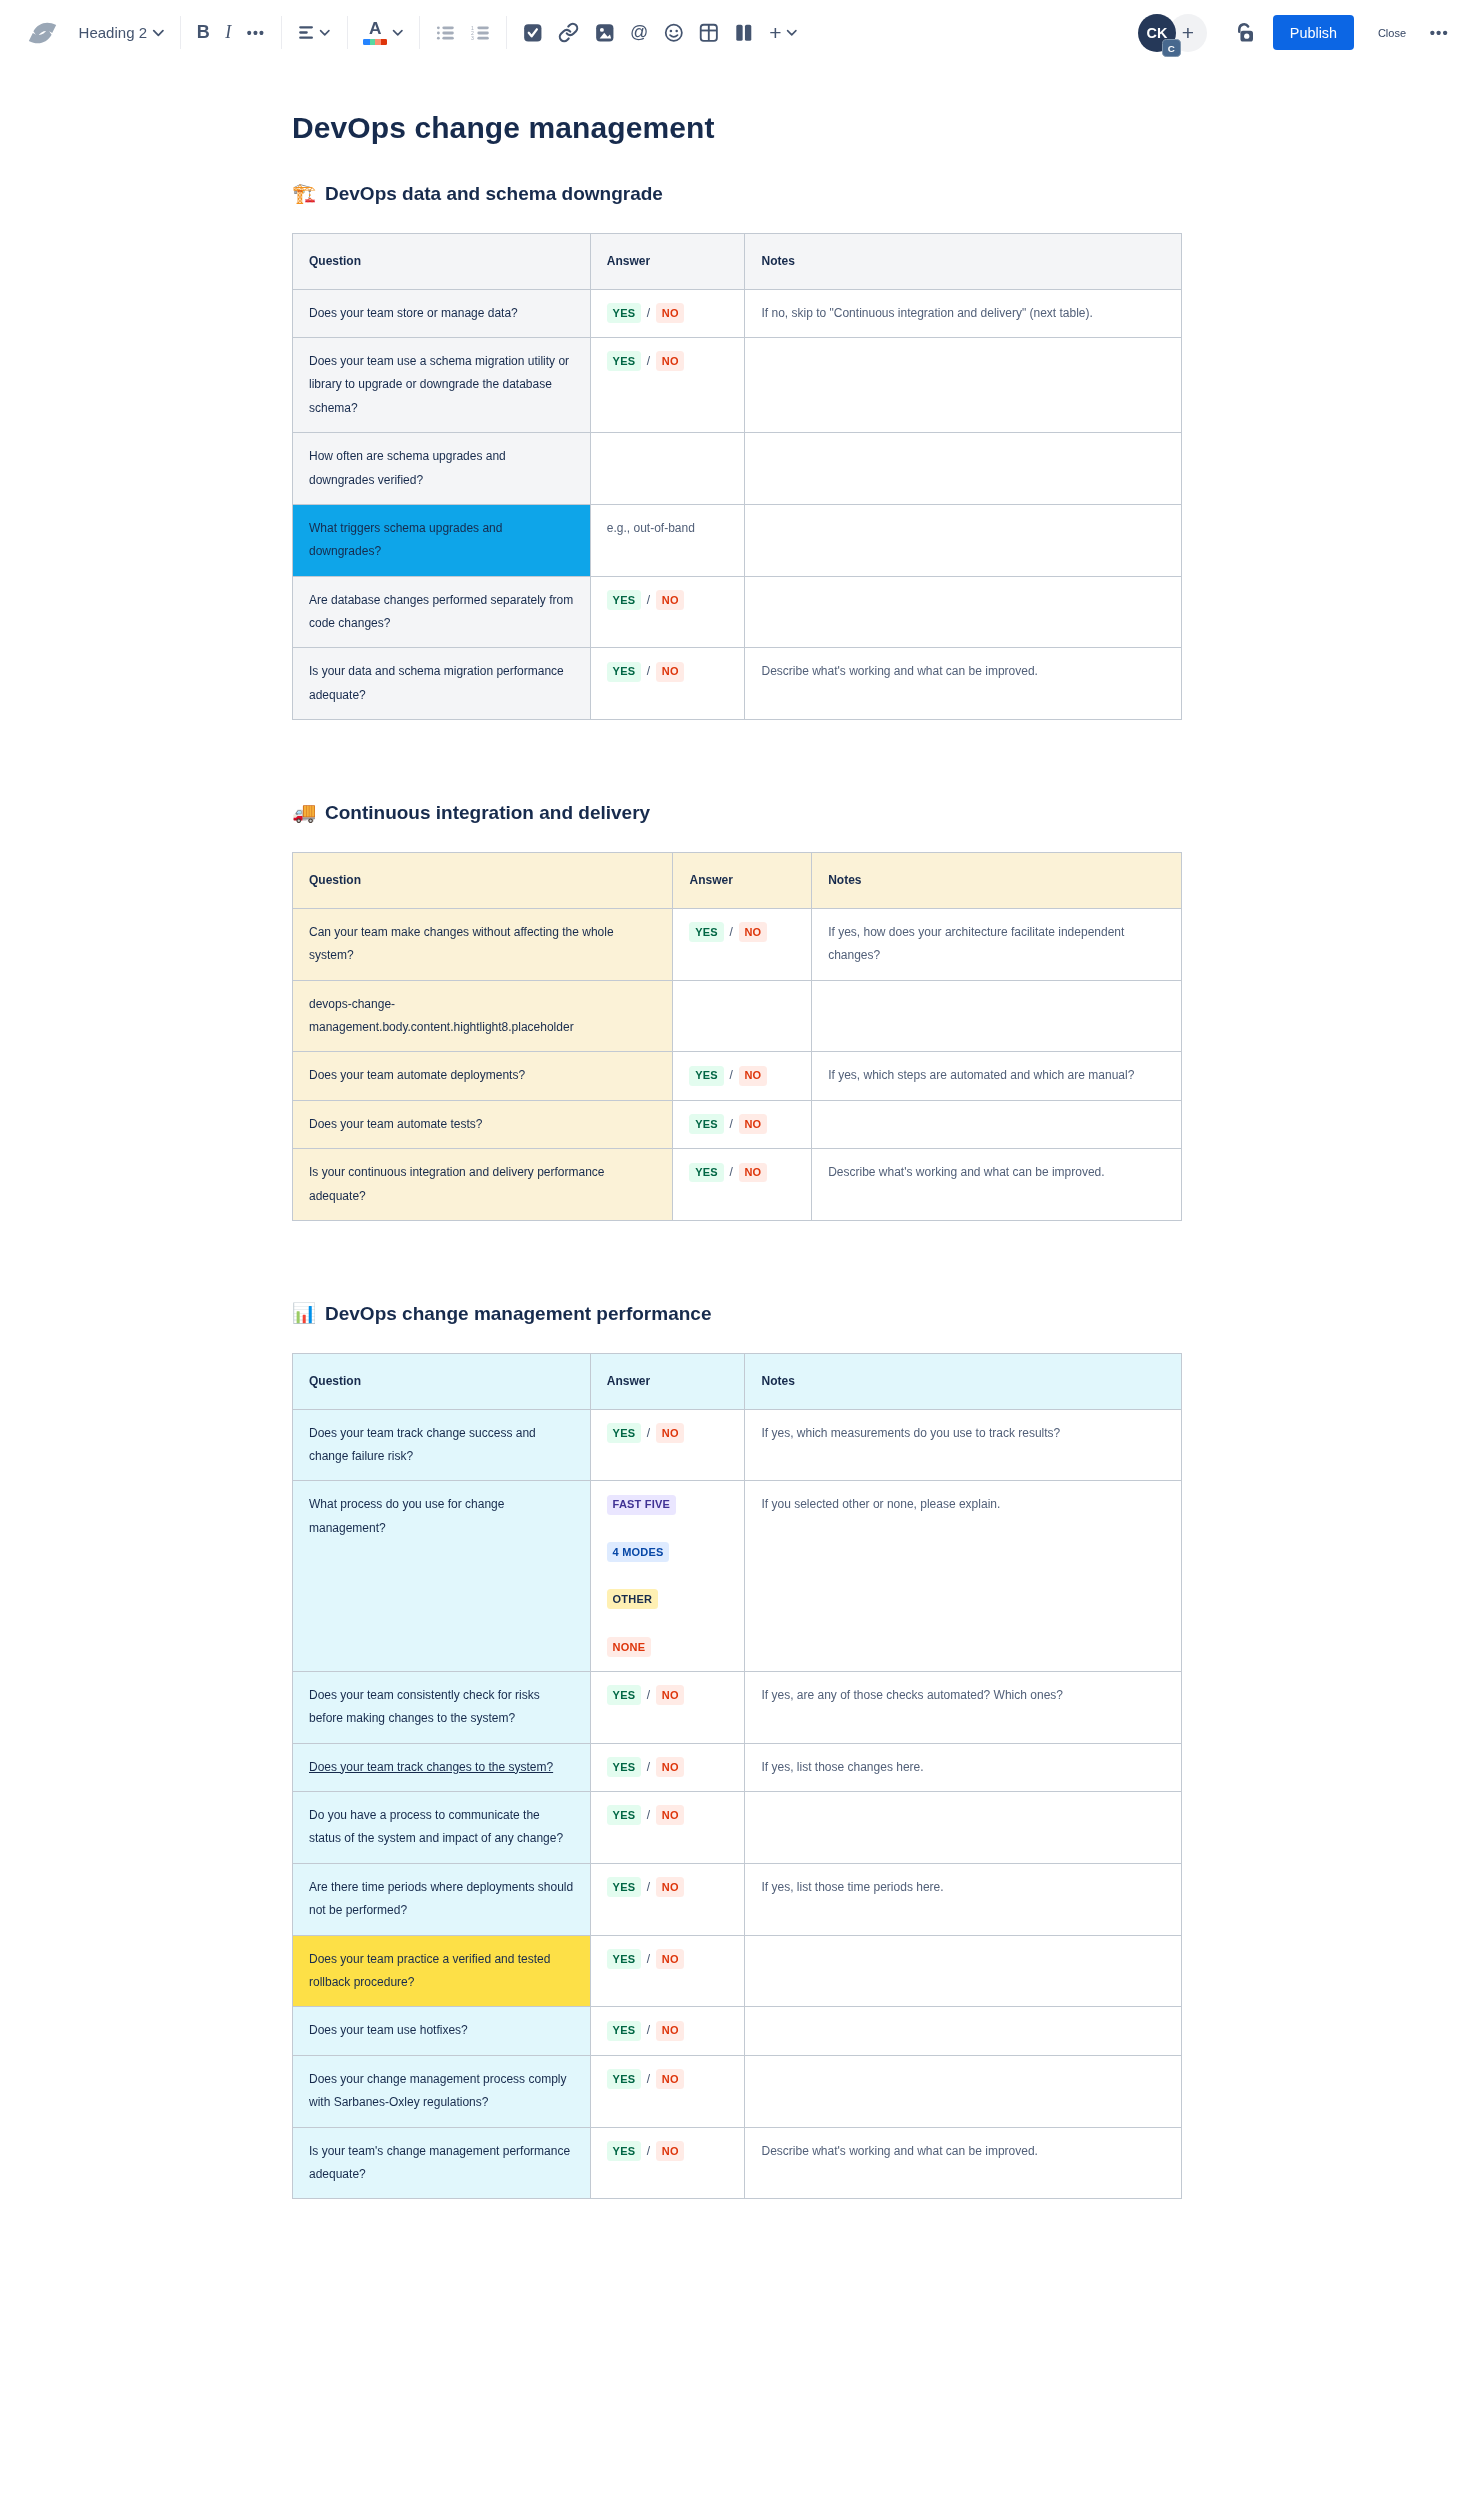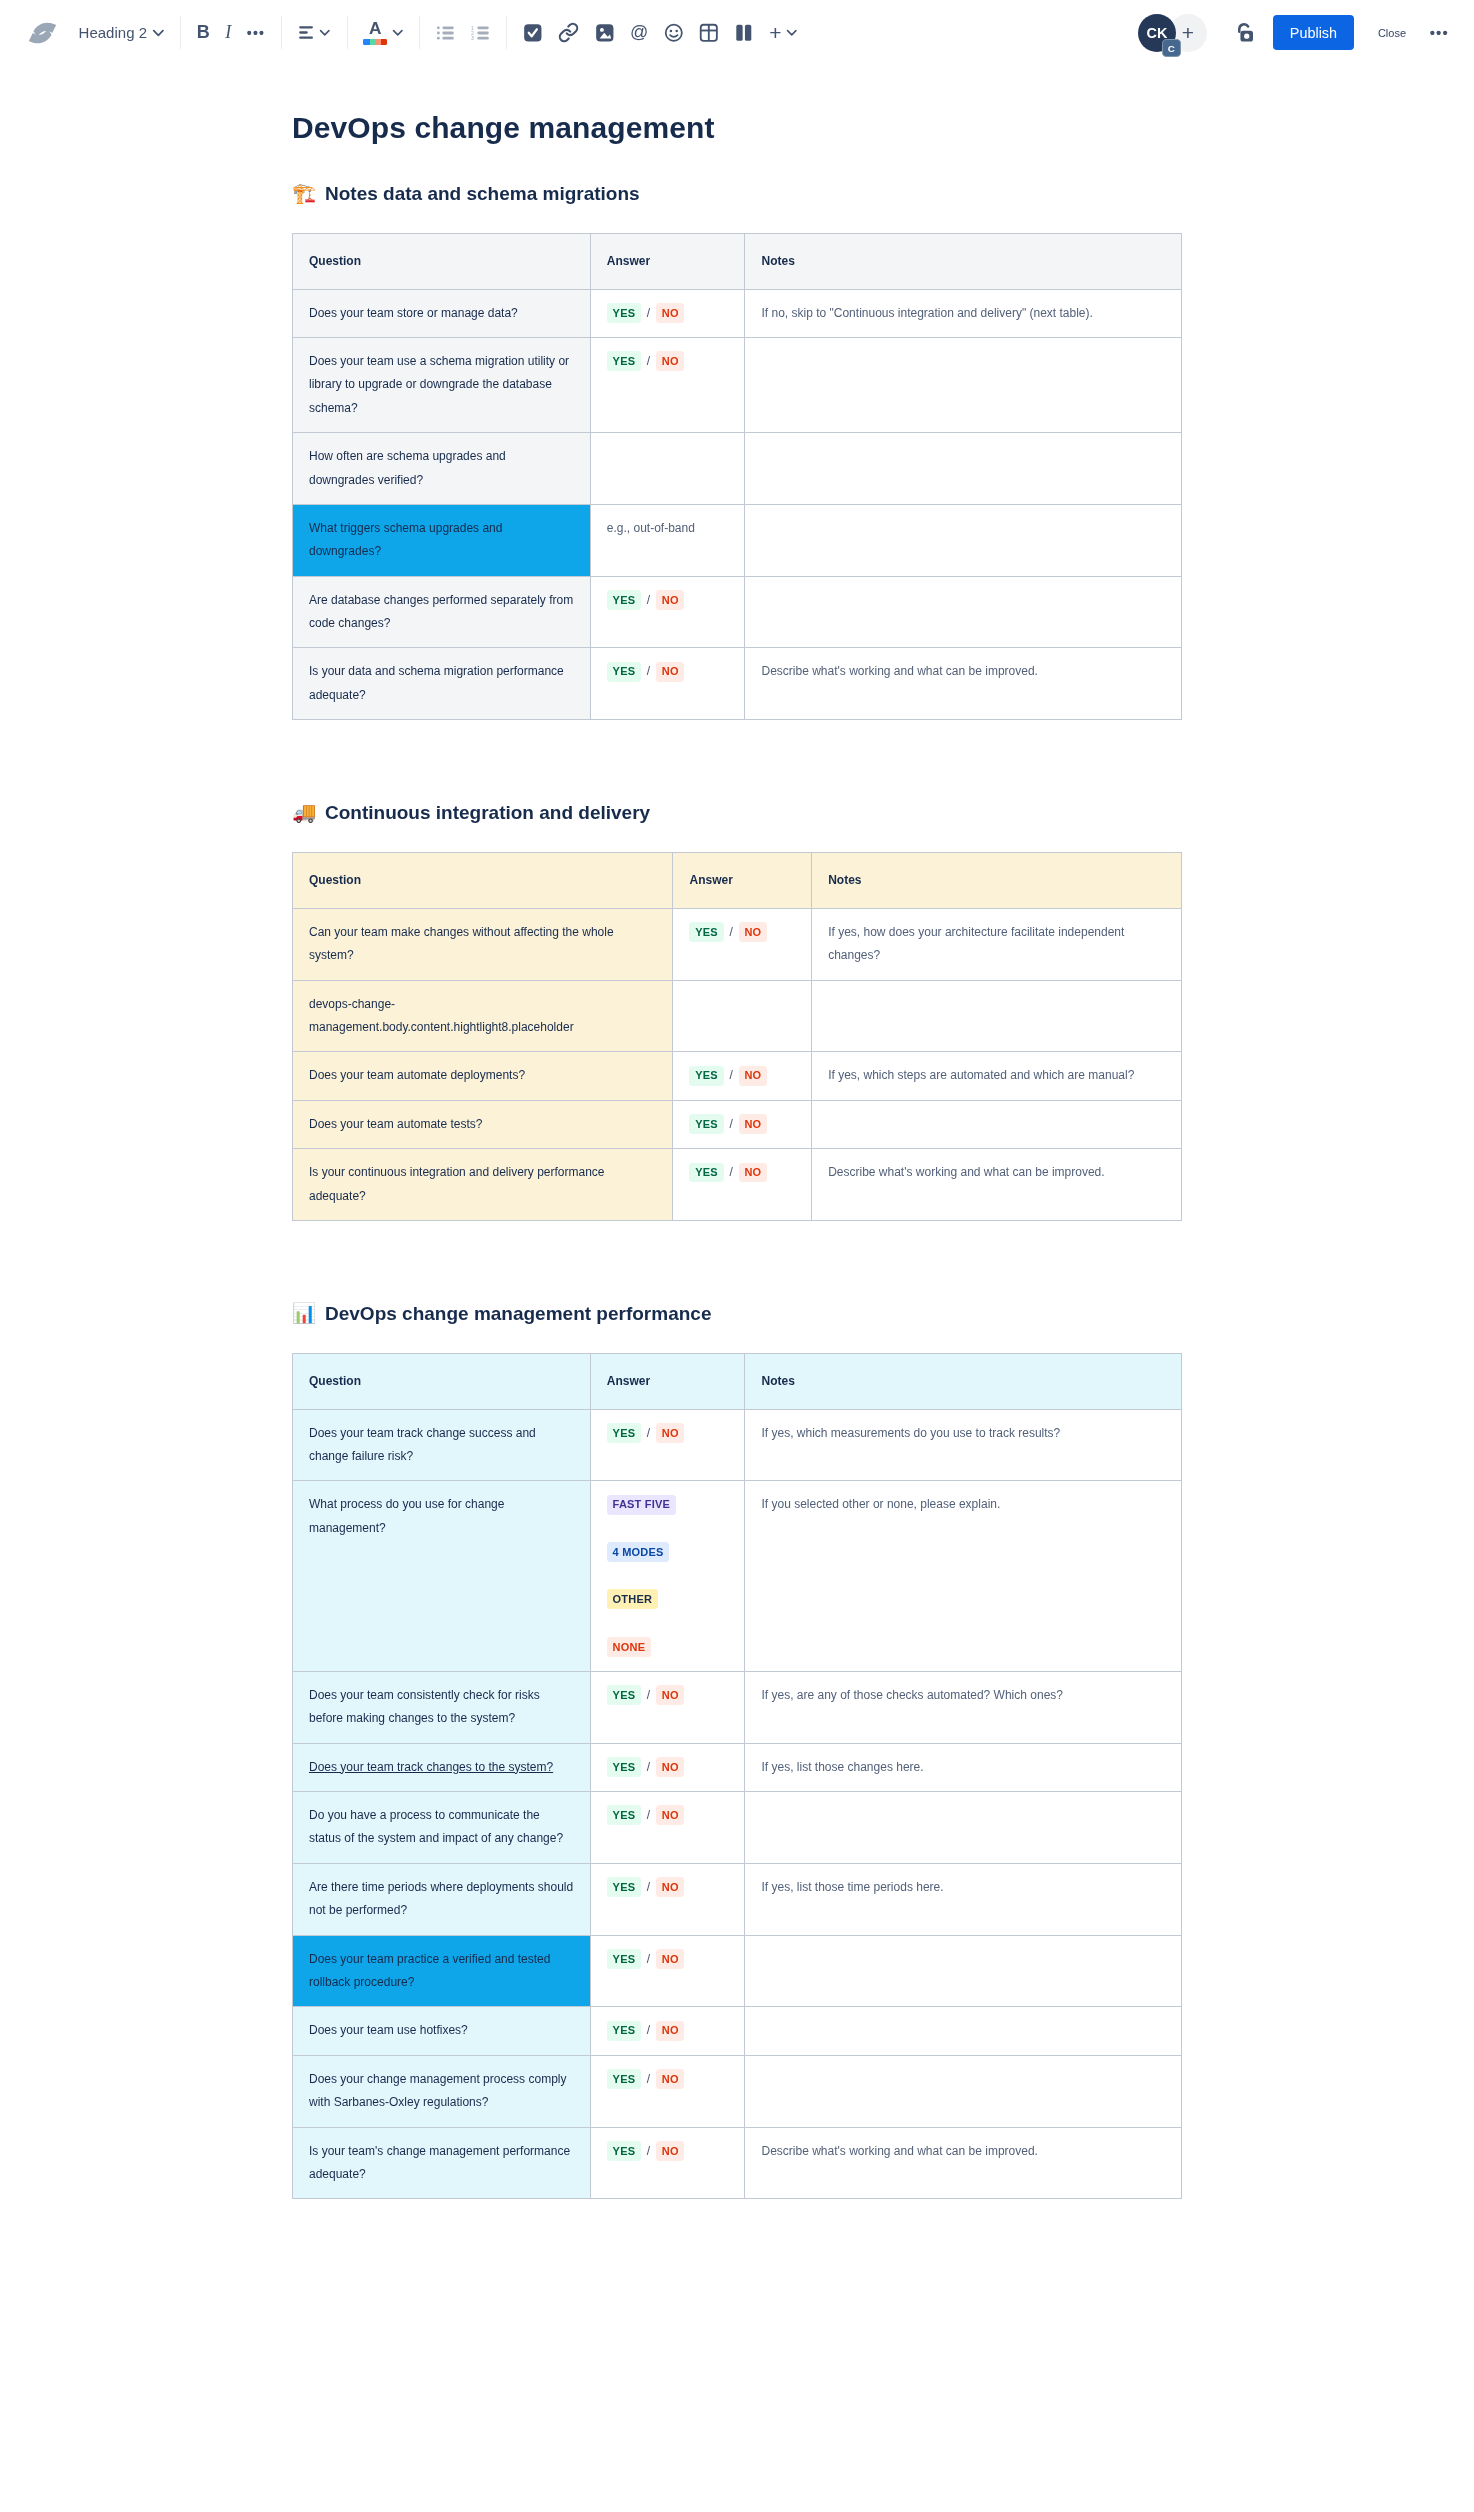--- a/index.html
+++ b/index.html
@@ -249,21 +249,21 @@
   <span class="tb-item overflow-glyph">•••</span>
 </div>
 
 <div class="content">
 
   <h1 class="page-title">DevOps change management</h1>
 
   <div class="section first">
     <h2 class="section-heading">
       <span class="h2-emoji">🏗️</span>
-      <span>Notes data and schema migrations</span>
+      <span>DevOps data and schema downgrade</span>
     </h2>
     <table class="qa">
         <colgroup>
           <col style="width: 33.5%;">
           <col style="width: 17.4%;">
           <col style="width: 49.1%;">
         </colgroup>
         <thead>
           <tr>
             <th style="background: rgb(244, 245, 247);">Question</th>
@@ -402,21 +402,21 @@
             <td class="q-cell" style="background: rgb(225, 247, 252);">Do you have a process to communicate the status of the system and impact of any change?</td>
             <td class="a-cell"><span class="lozenge" style="background: rgb(227, 252, 239); color: rgb(0, 102, 68);">YES</span><span class="yn-slash">/</span><span class="lozenge" style="background: rgb(255, 235, 230); color: rgb(222, 53, 11);">NO</span></td>
             <td class="n-cell"></td>
           </tr>
           <tr>
             <td class="q-cell" style="background: rgb(225, 247, 252);">Are there time periods where deployments should not be performed?</td>
             <td class="a-cell"><span class="lozenge" style="background: rgb(227, 252, 239); color: rgb(0, 102, 68);">YES</span><span class="yn-slash">/</span><span class="lozenge" style="background: rgb(255, 235, 230); color: rgb(222, 53, 11);">NO</span></td>
             <td class="n-cell"><span class="ph-text">If yes, list those time periods here.</span></td>
           </tr>
           <tr>
-            <td class="q-cell" style="background: #0ea5e9;">Does your team practice a verified and tested rollback procedure?</td>
+            <td class="q-cell" style="background: #fde047;">Does your team practice a verified and tested rollback procedure?</td>
             <td class="a-cell"><span class="lozenge" style="background: rgb(227, 252, 239); color: rgb(0, 102, 68);">YES</span><span class="yn-slash">/</span><span class="lozenge" style="background: rgb(255, 235, 230); color: rgb(222, 53, 11);">NO</span></td>
             <td class="n-cell"></td>
           </tr>
           <tr>
             <td class="q-cell" style="background: rgb(225, 247, 252);">Does your team use hotfixes?</td>
             <td class="a-cell"><span class="lozenge" style="background: rgb(227, 252, 239); color: rgb(0, 102, 68);">YES</span><span class="yn-slash">/</span><span class="lozenge" style="background: rgb(255, 235, 230); color: rgb(222, 53, 11);">NO</span></td>
             <td class="n-cell"></td>
           </tr>
           <tr>
             <td class="q-cell" style="background: rgb(225, 247, 252);">Does your change management process comply with Sarbanes-Oxley regulations?</td>

